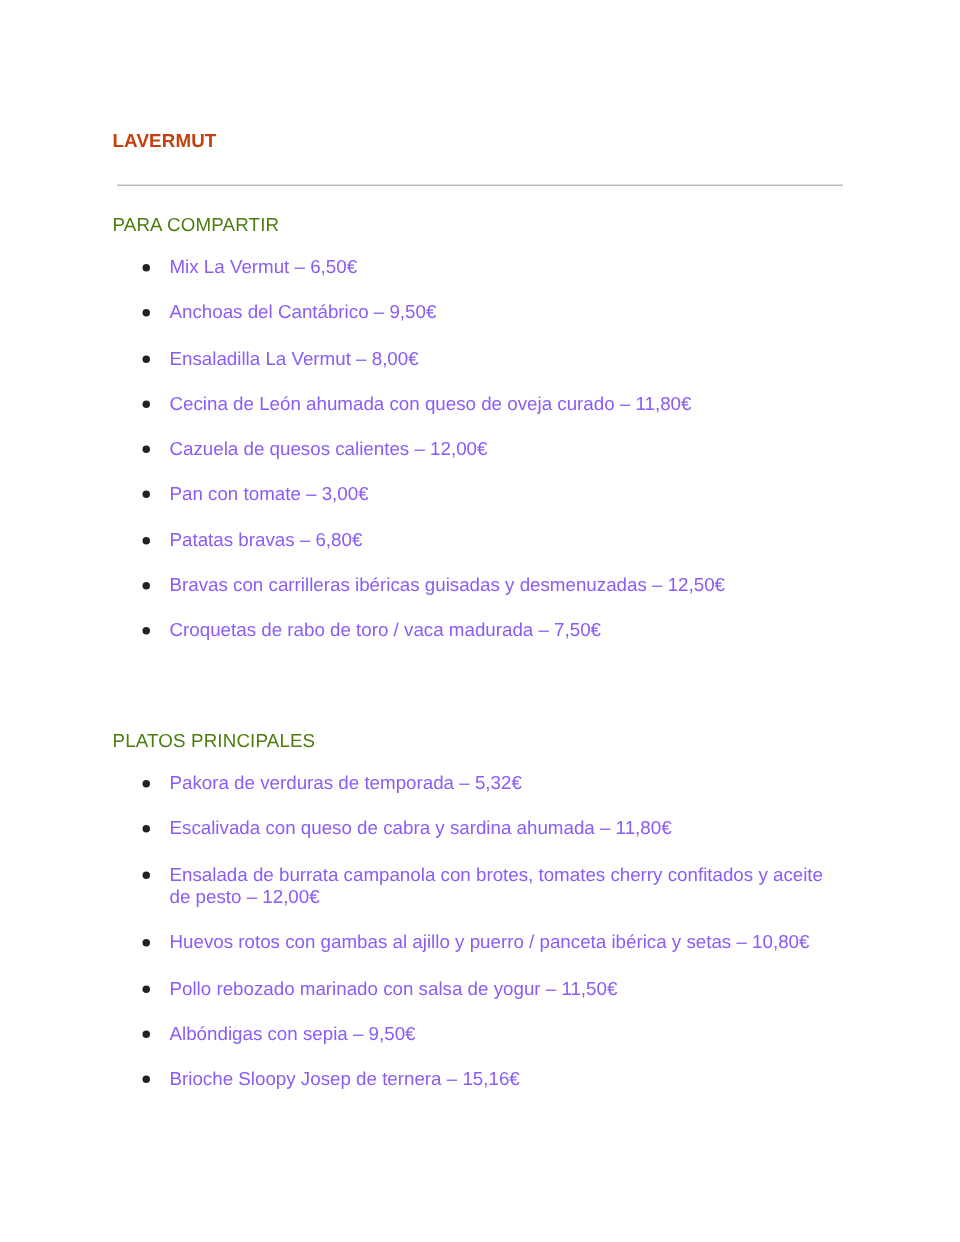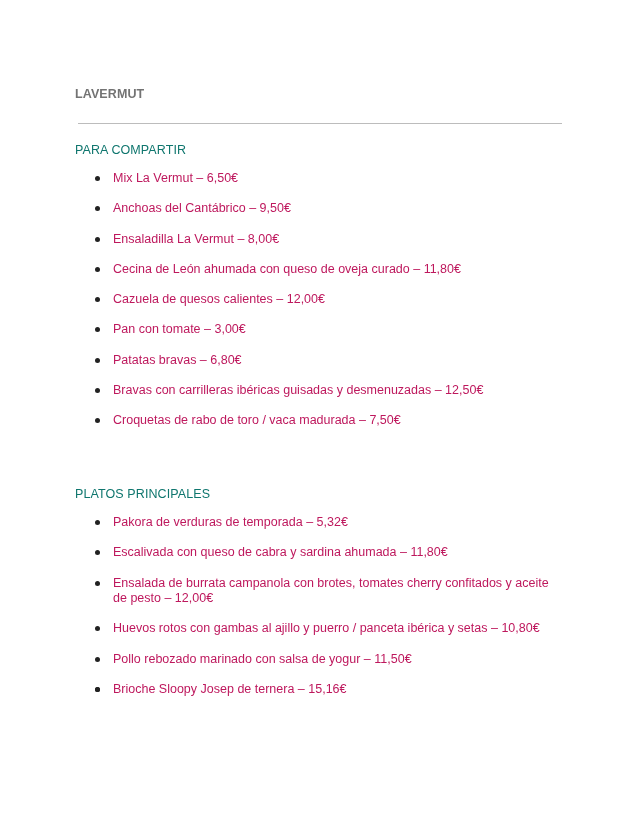--- a/index.html
+++ b/index.html
@@ -15,51 +15,51 @@
       color: #111111;
       overflow: hidden;
     }
     .page-title {
       position: absolute;
       left: 75px;
       top: 87px;
       font-size: 12.5px;
       font-weight: bold;
       letter-spacing: 0.1px;
-      color: #737373;
+      color: #c2410c;
     }
     .divider {
       position: absolute;
       left: 78px;
       top: 123px;
       width: 484px;
       height: 0;
       border-top: 1.5px solid #bcbcbc;
     }
     .section-heading {
       position: absolute;
       left: 75px;
       font-size: 12.5px;
-      color: #0f766e;
+      color: #4d7c0f;
       letter-spacing: 0.1px;
     }
     .menu-list {
       position: absolute;
       left: 95px;
       margin: 0;
       padding: 0;
       list-style: none;
       width: 470px;
     }
     .menu-item {
       position: relative;
       padding-left: 18px;
       font-size: 12.5px;
       line-height: 15.5px;
-      color: #be185d;
+      color: #8b5cf6;
       margin-bottom: 14.8px;
     }
     .bullet {
       position: absolute;
       left: 0;
       top: 5px;
       width: 5px;
       height: 5px;
       border-radius: 50%;
       background: #222;
@@ -89,16 +89,16 @@
       <li class="menu-item"><span class="bullet"></span><span>Croquetas de rabo de toro / vaca madurada – 7,50€</span></li>
     </ul>
 
   <div class="section-heading sec2-heading">PLATOS PRINCIPALES</div>
   <ul class="menu-list sec2-list">
       <li class="menu-item"><span class="bullet"></span><span>Pakora de verduras de temporada – 5,32€</span></li>
       <li class="menu-item"><span class="bullet"></span><span>Escalivada con queso de cabra y sardina ahumada – 11,80€</span></li>
       <li class="menu-item"><span class="bullet"></span><span>Ensalada de burrata campanola con brotes, tomates cherry confitados y aceite de pesto – 12,00€</span></li>
       <li class="menu-item"><span class="bullet"></span><span>Huevos rotos con gambas al ajillo y puerro / panceta ibérica y setas – 10,80€</span></li>
       <li class="menu-item"><span class="bullet"></span><span>Pollo rebozado marinado con salsa de yogur – 11,50€</span></li>
-      <li class="menu-item"><span class="bullet"></span></li>
+      <li class="menu-item"><span class="bullet"></span><span>Albóndigas con sepia – 9,50€</span></li>
       <li class="menu-item"><span class="bullet"></span><span>Brioche Sloopy Josep de ternera – 15,16€</span></li>
     </ul>
 </div>
 
 </body></html>

